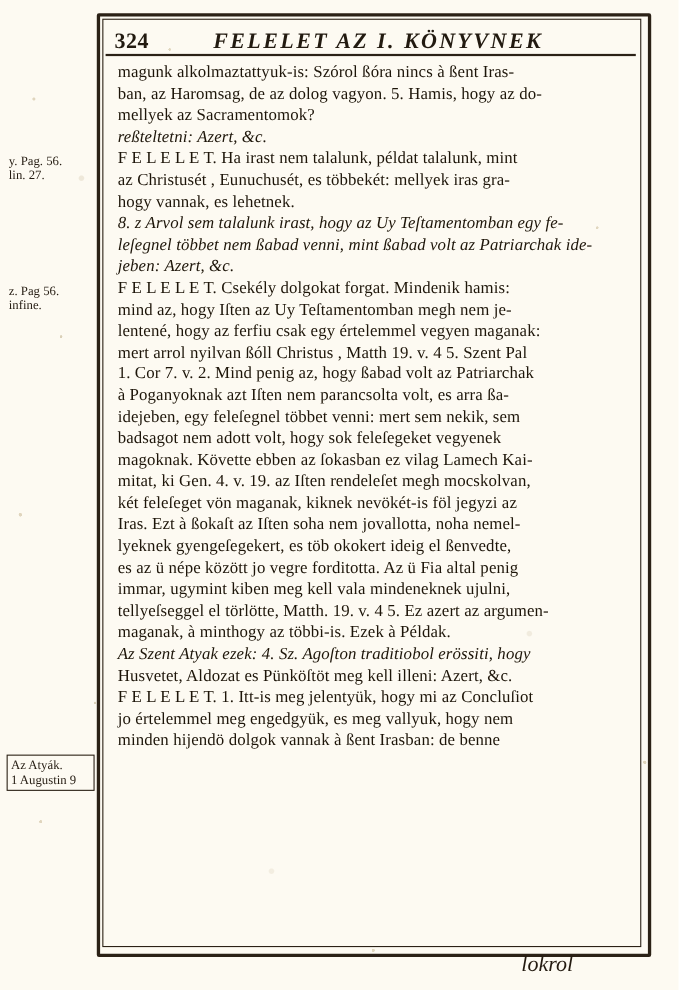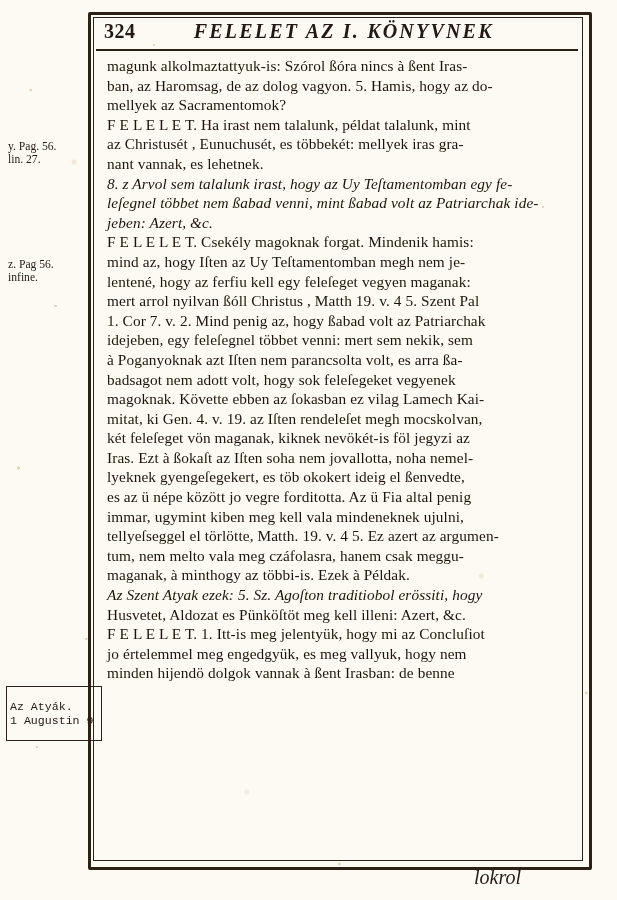--- a/index.html
+++ b/index.html
@@ -64,21 +64,21 @@
   }
 
   
   .head {
     position: absolute;
     left: 96px;
     top: 20px;
     width: 482px;
     height: 30px;
     display: flex;
-    align-items: flex-start;
+    align-items: flex-end;
   }
   .folio {
     font-family: "Liberation Serif", serif;
     font-size: 20px;
     font-weight: 700;
     letter-spacing: .5px;
     padding-left: 8px;
     color: #221a10;
   }
   .head-title {
@@ -126,28 +126,27 @@
     left: 8px;
     width: 78px;
     font-size: 11.6px;
     line-height: 13.4px;
     color: #241b11;
     font-family: "Liberation Serif", serif;
   }
   .note-box {
     position: absolute;
     left: 6px;
-    width: 96px;
+    width: 80px;
     border: 1.3px solid #2b2116;
-    padding: 13px 3px;
+    padding: 2px 3px;
     box-sizing: border-box;
     font-size: 11.6px;
     line-height: 13.6px;
     color: #241b11;
-    font-family: Liberation Mono, monospace;
   }
 
   
   .catchword {
     position: absolute;
     right: 96px;
     top: 866px;
     font-size: 20px;
     font-style: italic;
     color: #241b11;
@@ -182,45 +181,45 @@
   <div class="note-box" style="top:686px">
     <div>Az Atyák.</div>
     <div>1 Augustin 9</div>
   </div>
 
   <div class="column">
     <p>
       <span class="ln">magunk alkolmaztattyuk-is: Szórol ßóra nincs à ßent Iras-</span>
       <span class="ln">ban, az Haromsag, de az dolog vagyon. 5. Hamis, hogy az do-</span>
       <span class="ln">mellyek az Sacramentomok?</span>
+      <span class="ln it">reßteltetni: Azert, &amp;c.</span>
       <span class="ln">F E L E L E T. Ha irast nem talalunk, példat talalunk, mint</span>
       <span class="ln">az Christusét , Eunuchusét, es többekét: mellyek iras gra-</span>
-      <span class="ln">nant vannak, es lehetnek.</span>
+      <span class="ln">hogy vannak, es lehetnek.</span>
       <span class="ln it">8. z Arvol sem talalunk irast, hogy az Uy Teſtamentomban egy fe-</span>
       <span class="ln it">leſegnel többet nem ßabad venni, mint ßabad volt az Patriarchak ide-</span>
       <span class="ln it">jeben: Azert, &amp;c.</span>
-      <span class="ln">F E L E L E T. Csekély magoknak forgat. Mindenik hamis:</span>
+      <span class="ln">F E L E L E T. Csekély dolgokat forgat. Mindenik hamis:</span>
       <span class="ln">mind az, hogy Iſten az Uy Teſtamentomban megh nem je-</span>
-      <span class="ln">lentené, hogy az ferfiu kell egy feleſeget vegyen maganak:</span>
+      <span class="ln">lentené, hogy az ferfiu csak egy értelemmel vegyen maganak:</span>
       <span class="ln">mert arrol nyilvan ßóll Christus , Matth 19. v. 4 5. Szent Pal</span>
       <span class="ln">1. Cor 7. v. 2. Mind penig az, hogy ßabad volt az Patriarchak</span>
+      <span class="ln">à Poganyoknak azt Iſten nem parancsolta volt, es arra ßa-</span>
       <span class="ln">idejeben, egy feleſegnel többet venni: mert sem nekik, sem</span>
-      <span class="ln">à Poganyoknak azt Iſten nem parancsolta volt, es arra ßa-</span>
       <span class="ln">badsagot nem adott volt, hogy sok feleſegeket vegyenek</span>
       <span class="ln">magoknak. Követte ebben az ſokasban ez vilag Lamech Kai-</span>
       <span class="ln">mitat, ki Gen. 4. v. 19. az Iſten rendeleſet megh mocskolvan,</span>
       <span class="ln">két feleſeget vön maganak, kiknek nevökét-is föl jegyzi az</span>
       <span class="ln">Iras. Ezt à ßokaſt az Iſten soha nem jovallotta, noha nemel-</span>
       <span class="ln">lyeknek gyengeſegekert, es töb okokert ideig el ßenvedte,</span>
       <span class="ln">es az ü népe között jo vegre forditotta. Az ü Fia altal penig</span>
       <span class="ln">immar, ugymint kiben meg kell vala mindeneknek ujulni,</span>
       <span class="ln">tellyeſseggel el törlötte, Matth. 19. v. 4 5. Ez azert az argumen-</span>
-      <span class="ln">tum, nem melto vala meg czáfolasra, hanem csak meggu-</span>
       <span class="ln">maganak, à minthogy az többi-is. Ezek à Példak.</span>
-      <span class="ln it">Az Szent Atyak ezek: 5. Sz. Agoſton traditiobol erössiti, hogy</span>
+      <span class="ln it">Az Szent Atyak ezek: 4. Sz. Agoſton traditiobol erössiti, hogy</span>
       <span class="ln">Husvetet, Aldozat es Pünköſtöt meg kell illeni: Azert, &amp;c.</span>
       <span class="ln">F E L E L E T. 1. Itt-is meg jelentyük, hogy mi az Concluſiot</span>
       <span class="ln">jo értelemmel meg engedgyük, es meg vallyuk, hogy nem</span>
       <span class="ln">minden hijendö dolgok vannak à ßent Irasban: de benne</span>
     </p>
   </div>
 
   <div class="catchword">lokrol</div>
 
 </div>

